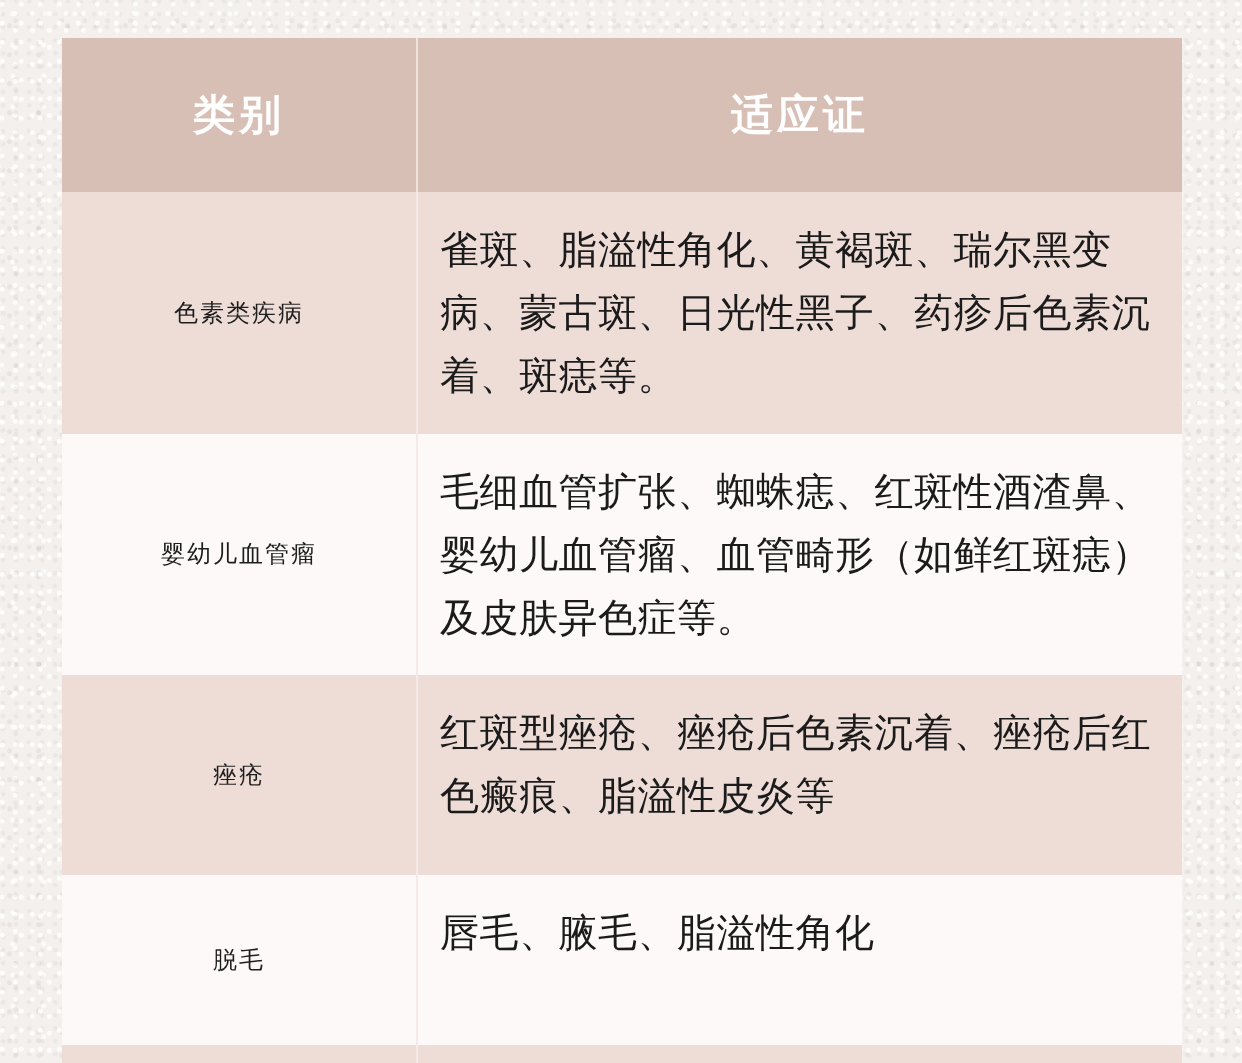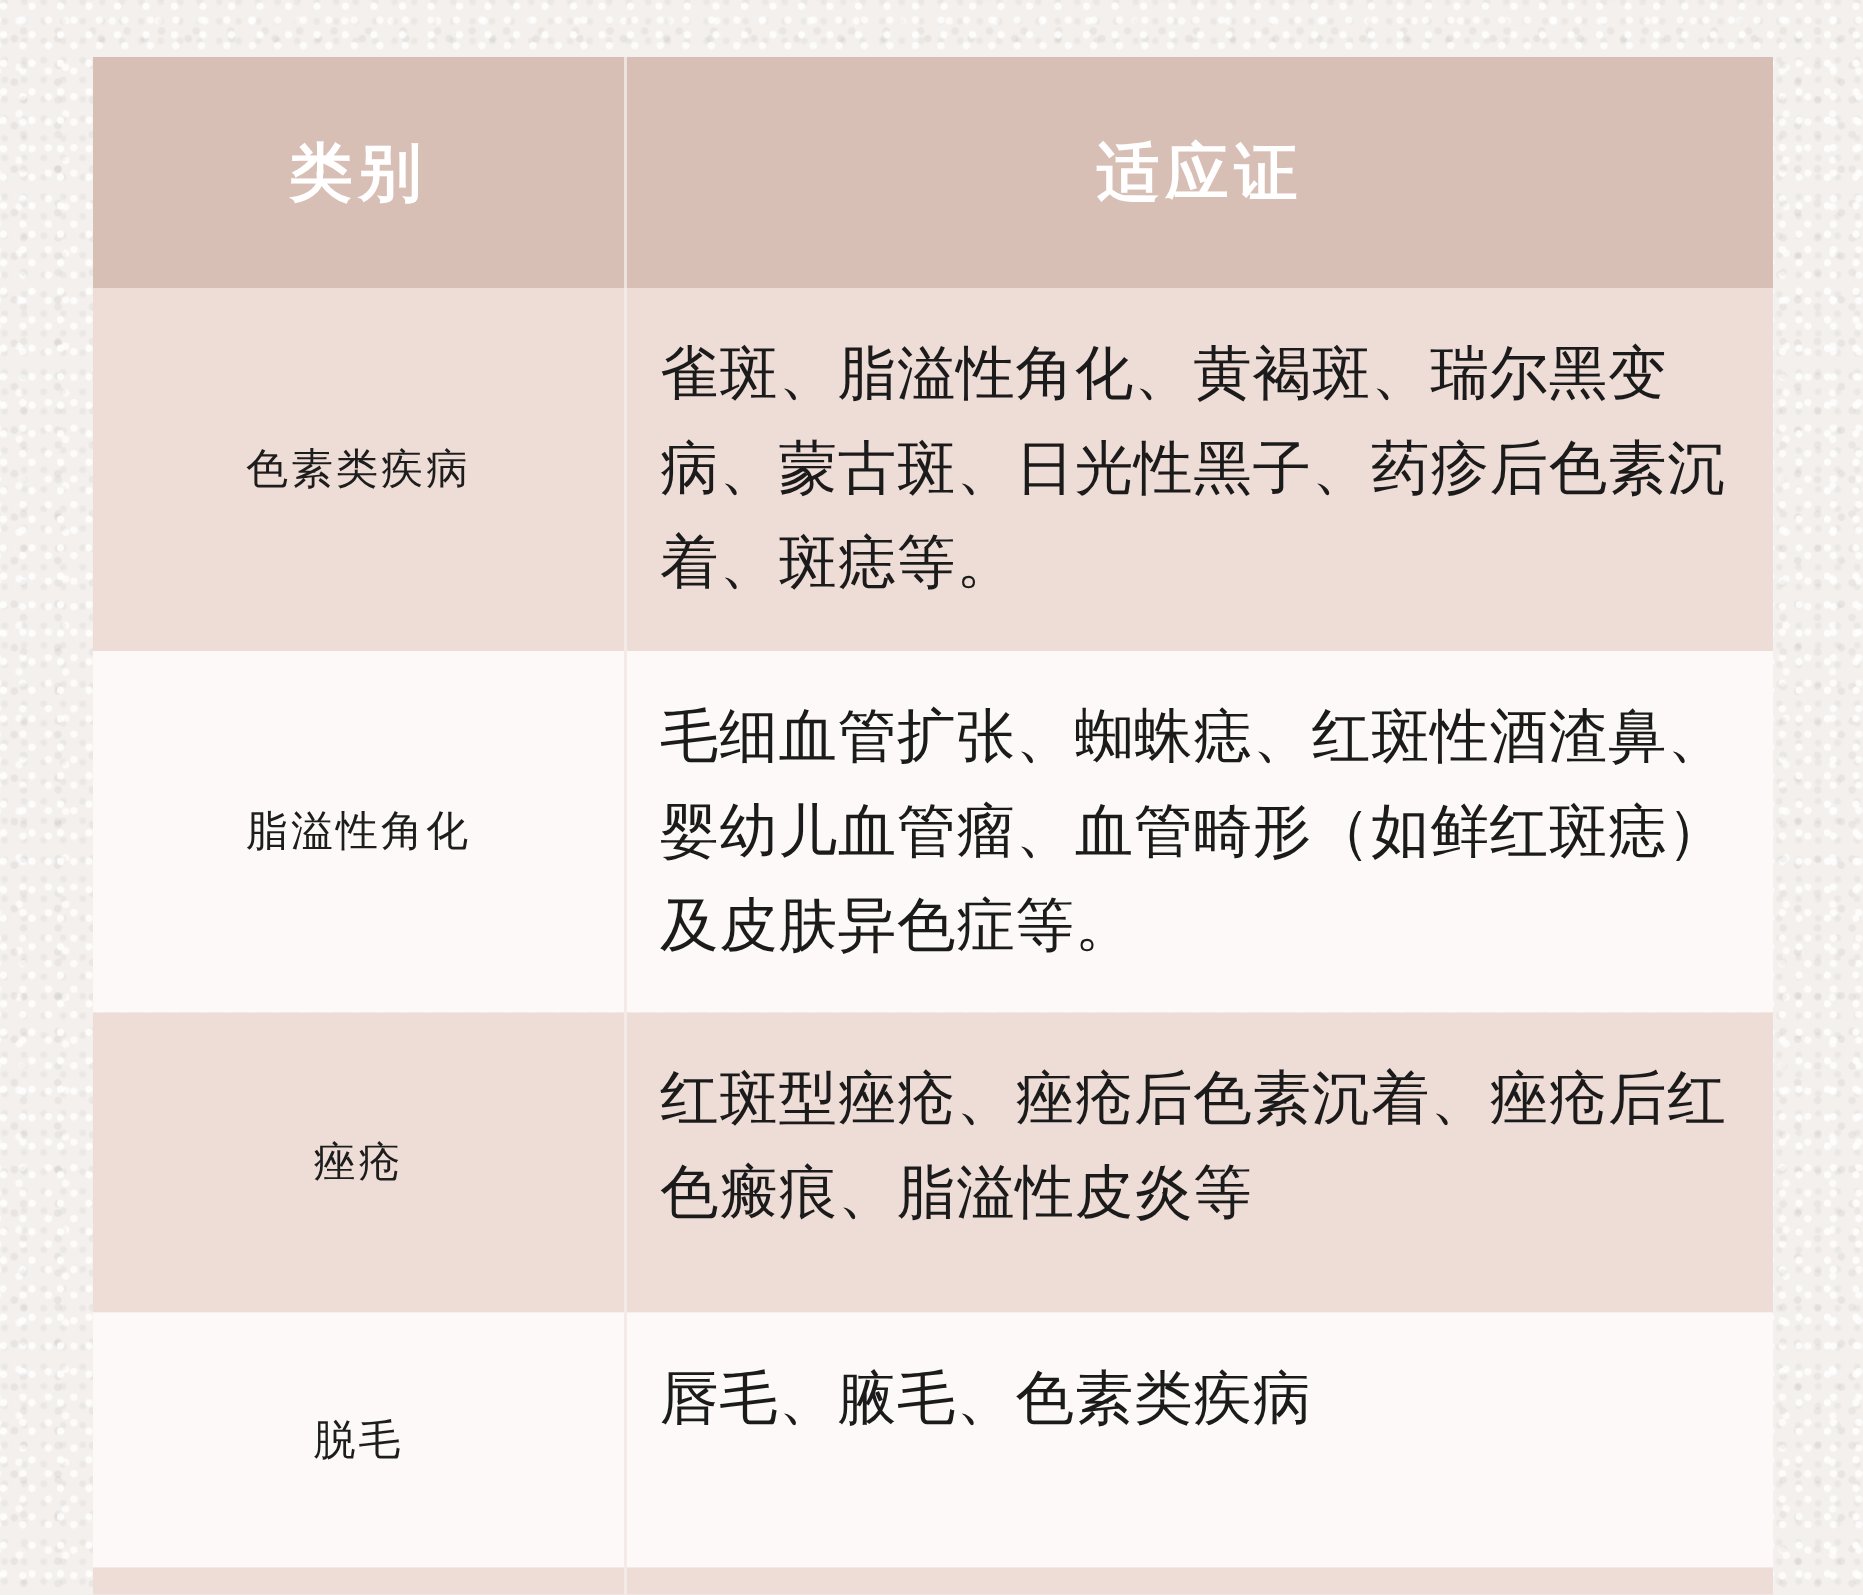--- a/index.html
+++ b/index.html
@@ -60,21 +60,21 @@
   thead th.th-cat {
     border-right: 2px solid #efe3de;
   }
 
   tbody td {
     vertical-align: top;
     border: none;
   }
   td.cat {
     text-align: center;
-    font-size: 28px;
+    font-size: 24px;
     color: #1d1d1d;
     letter-spacing: 2px;
     vertical-align: middle;
     border-right: 2px solid #f4ebe8;
   }
   td.ind {
     font-size: 39px;
     color: #1b1b1b;
     line-height: 1.62;
     padding: 26px 22px 26px 22px;
@@ -113,40 +113,40 @@
       <tr class="shade r1">
         <td class="cat">
           <span class="cat-text">色素类疾病</span>
         </td>
         <td class="ind">
           <span class="ind-text">雀斑、脂溢性角化、黄褐斑、瑞尔黑变病、蒙古斑、日光性黑子、药疹后色素沉着、斑痣等。</span>
         </td>
       </tr>
       <tr class="plain r2">
         <td class="cat">
-          <span class="cat-text">脂溢性角化</span>
+          <span class="cat-text">婴幼儿血管瘤</span>
         </td>
         <td class="ind">
           <span class="ind-text">毛细血管扩张、蜘蛛痣、红斑性酒渣鼻、婴幼儿血管瘤、血管畸形（如鲜红斑痣）及皮肤异色症等。</span>
         </td>
       </tr>
       <tr class="shade r3">
         <td class="cat">
           <span class="cat-text">痤疮</span>
         </td>
         <td class="ind">
           <span class="ind-text">红斑型痤疮、痤疮后色素沉着、痤疮后红色瘢痕、脂溢性皮炎等</span>
         </td>
       </tr>
       <tr class="plain r4">
         <td class="cat">
           <span class="cat-text">脱毛</span>
         </td>
         <td class="ind">
-          <span class="ind-text">唇毛、腋毛、色素类疾病</span>
+          <span class="ind-text">唇毛、腋毛、脂溢性角化</span>
         </td>
       </tr>
       <tr class="shade r5">
         <td class="cat">
           
         </td>
         <td class="ind">
           <span class="ind-text">细纹、松弛、毛细血管扩张、异常的色素沉着等。</span>
         </td>
       </tr>

